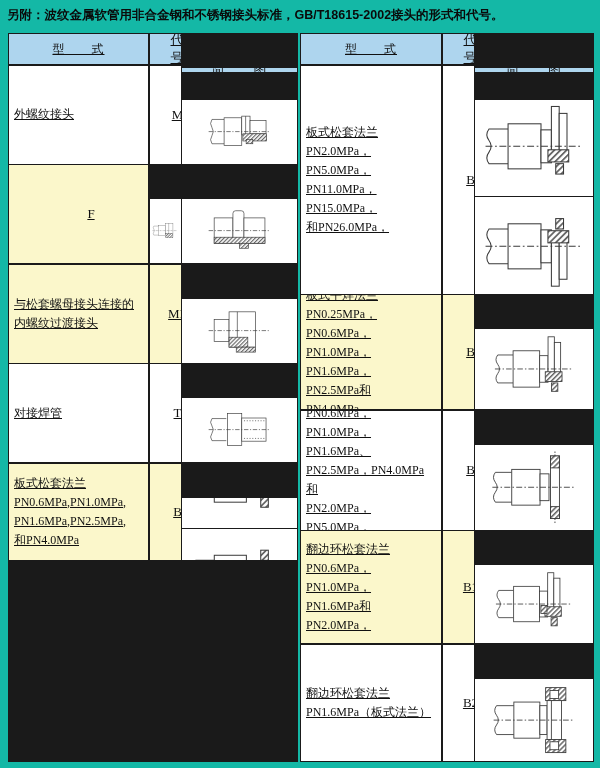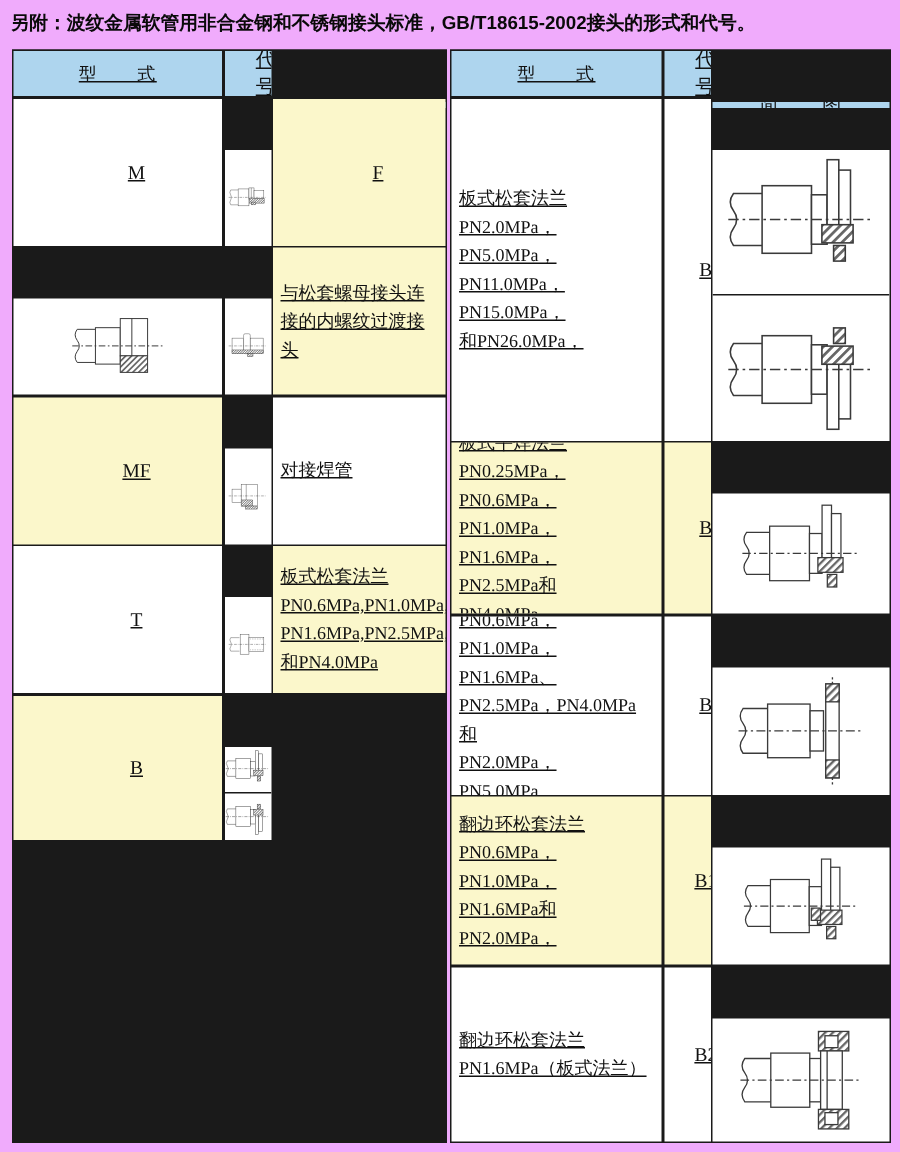--- a/index.html
+++ b/index.html
@@ -1,16 +1,16 @@
 <!DOCTYPE html>
 <html style="--hdr: #aed5ee; --hl: #fbf7cb; --bd: #1a1a1a;"><head>
 <meta charset="utf-8">
 <style>
   html,body{margin:0;padding:0;background:#e8e8e8;}
-  .page{position:relative;width:600px;height:768px;background:#f0abfc;overflow:hidden;
+  .page{position:relative;width:600px;height:768px;background:#14b8a6;overflow:hidden;
         font-family:"Liberation Serif","DejaVu Serif",serif;color:#111;}
   .title{position:absolute;left:7px;top:7px;width:560px;
          font-family:"Liberation Sans","DejaVu Sans",sans-serif;
          font-weight:bold;font-size:12.5px;line-height:16px;color:#0a0a0a;}
   .tbl{position:absolute;left:8px;top:33px;width:586px;height:729px;display:flex;text-decoration:underline;}
   .half{background:var(--bd);display:grid;gap:1.5px;border:1.8px solid var(--bd);box-sizing:border-box;}
   .half.left{width:290px;grid-template-columns:139px 31px 1fr;
              grid-template-rows:30px 98px 98px 98px 98px 96px 1fr;margin-right:2px;}
   .half.right{width:294px;grid-template-columns:140px 31px 1fr;
               grid-template-rows:30px 228px 114px 119px 112px 1fr;}
@@ -41,20 +41,21 @@
 <div class="page">
   <div class="title">另附：波纹金属软管用非合金钢和不锈钢接头标准，GB/T18615-2002接头的形式和代号。</div>
 
   <div class="tbl">
 
     <div class="half left">
       <div class="cell head type">型　　式</div>
       <div class="cell head code">代号</div>
       <div class="cell head diag">简　　图</div>
 
+      <div class="cell type">外螺纹接头</div>
       <div class="cell code">M</div>
       <div class="cell diag">
         <svg class="dgm" viewBox="0 0 115 100" preserveAspectRatio="xMidYMid meet">
             <path d="M30 28 H8 q-5 7.333333333333333 0 14.666666666666666 q5 7.333333333333333 0 14.666666666666666 q-5 7.333333333333333 0 14.666666666666666 H30" fill="#fff" stroke="#3a3a3a" stroke-width="1.2"></path>
             <rect x="30" y="25" width="32" height="50" fill="#fff" stroke="#3a3a3a" stroke-width="1.2"></rect>
             <rect x="62" y="22" width="15" height="34" fill="#fff" stroke="#3a3a3a" stroke-width="1.2"></rect>
             <line x1="69" y1="22" x2="69" y2="56" stroke="#3a3a3a" stroke-width="1.2"></line>
             <rect x="77" y="30" width="29" height="24" fill="#fff" stroke="#3a3a3a" stroke-width="1.2"></rect>
             <rect x="64" y="54" width="43" height="13" fill="url(#hch)" stroke="#3a3a3a" stroke-width="1.2"></rect>
             <rect x="70" y="64" width="12" height="8" fill="url(#hch)" stroke="#3a3a3a" stroke-width="1.2"></rect>

